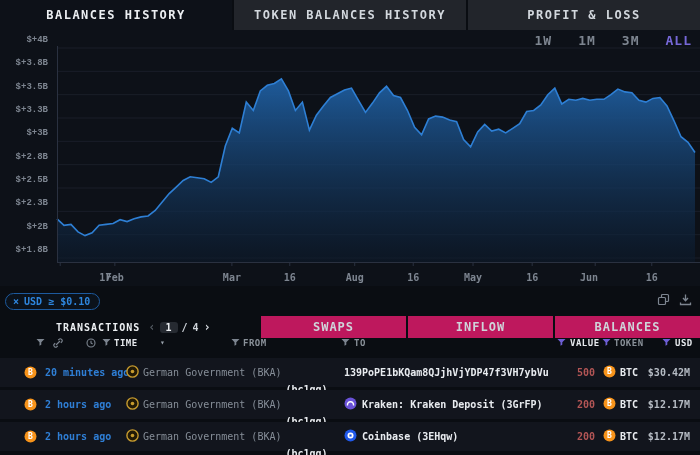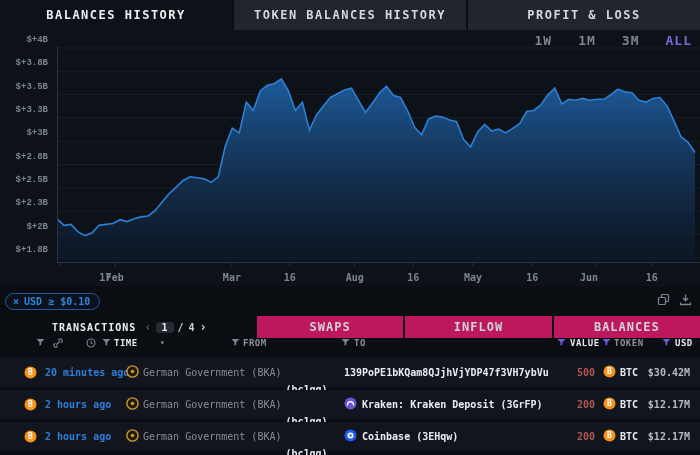--- a/index.html
+++ b/index.html
@@ -41,21 +41,21 @@
   
   .btabs{display:flex;height:22px;background:#0a0d12;}
   .btab{
     display:flex;align-items:center;justify-content:center;flex:1;
     background:#be185d;color:#cfd4da;font-size:12px;font-weight:700;letter-spacing:1px;
     cursor:pointer;border-right:2px solid #0a0d12;
   }
   .btab:last-child{border-right:none;}
   .btab-active{
     width:205px;flex:none;background:#0a0d12;display:flex;align-items:center;
-    padding-left:52px;gap:8px;font-size:10px;font-weight:700;letter-spacing:1px;color:#eceff2;
+    padding-left:40px;gap:8px;font-size:10px;font-weight:700;letter-spacing:1px;color:#eceff2;margin-left:16px;
   }
   .pager{display:flex;align-items:center;gap:4px;font-size:10px;font-weight:700;}
   .pg-prev{color:#555b63;cursor:pointer;font-size:12px;}
   .pg-next{color:#d8dce2;cursor:pointer;font-size:12px;}
   .pg-cur{background:#262a31;border-radius:3px;padding:0 5px;color:#eceff2;}
   .pg-sep,.pg-total{color:#cfd4da;}
   
   .thead{position:relative;height:20px;background:#0a0d12;font-size:9px;font-weight:700;}
   .th{position:absolute;top:0;height:20px;display:flex;align-items:flex-start;gap:3px;}
   .th .lab-strong{color:#e6e9ed;letter-spacing:0.5px;}

